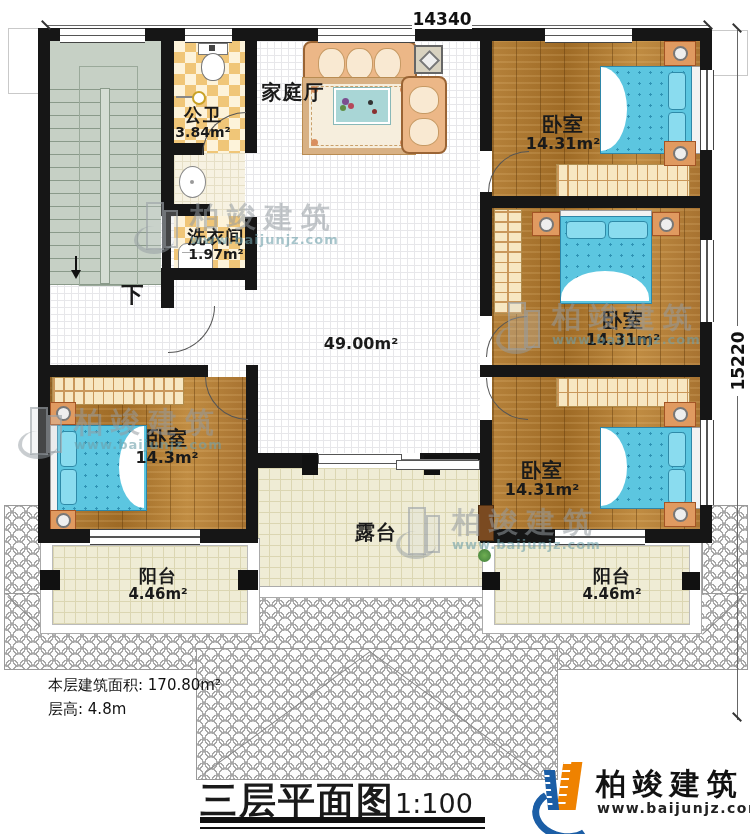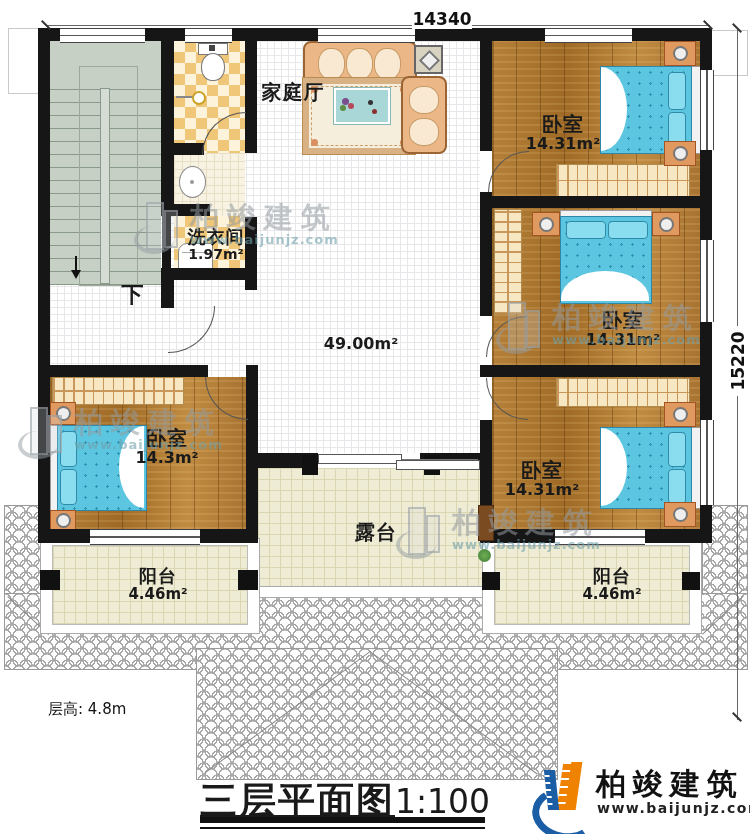--- a/index.html
+++ b/index.html
@@ -261,20 +261,24 @@
   <div class="abs arc tl" style="left:486px;top:316px;width:40px;height:40px;z-index:6;"></div>
   <div class="abs arc bl" style="left:486px;top:378px;width:41px;height:41px;z-index:6;"></div>
 
   <div class="abs" style="left:318px;top:459px;width:160px;height:2px;background:#777;z-index:6;"></div>
   <div class="abs" style="left:318px;top:454px;width:82px;height:8px;background:#fff;border:1px solid #555;z-index:6;"></div>
   <div class="abs" style="left:396px;top:460px;width:82px;height:8px;background:#fff;border:1px solid #555;z-index:6;"></div>
 
   <div class="abs lbl" style="left:255px;top:80px;width:76px;height:24px;z-index:7;">
     <span class="nm">家庭厅</span>
   </div>
+  <div class="abs lbl" style="left:170px;top:104px;width:66px;height:38px;z-index:7;">
+    <span class="nm" style="font-size:18px;">公卫</span>
+    <span class="ar" style="font-size:14px;">3.84m²</span>
+  </div>
   <div class="abs lbl" style="left:180px;top:226px;width:72px;height:38px;z-index:7;">
     <span class="nm" style="font-size:18px;">洗衣间</span>
     <span class="ar" style="font-size:14px;">1.97m²</span>
   </div>
   <div class="abs lbl" style="left:116px;top:281px;width:34px;height:28px;z-index:7;">
     <span class="nm" style="font-size:22px;">下</span>
   </div>
   <div class="abs lbl" style="left:322px;top:333px;width:78px;height:22px;z-index:7;">
     <span class="ar" style="font-size:16px;">49.00m²</span>
   </div>
@@ -308,25 +312,26 @@
 
   <div class="abs dline" style="left:46px;top:25px;width:664px;height:1px;z-index:7;"></div>
   <div class="abs tick" style="left:40px;top:24px;z-index:7;"></div>
   <div class="abs tick" style="left:702px;top:24px;z-index:7;"></div>
   <div class="abs dimtxt" style="left:412px;top:9px;width:60px;text-align:center;background:#fff;z-index:7;">14340</div>
   <div class="abs dline" style="left:737px;top:30px;width:1px;height:690px;z-index:7;"></div>
   <div class="abs tick" style="left:731px;top:27px;z-index:7;"></div>
   <div class="abs tick" style="left:731px;top:716px;z-index:7;"></div>
   <div class="abs dimtxt" style="left:702px;top:352px;width:70px;height:18px;text-align:center;background:#fff;transform:rotate(-90deg);z-index:7;">15220</div>
 
+  <div class="abs note" style="left:48px;top:676px;z-index:7;">本层建筑面积: 170.80m²</div>
   <div class="abs note" style="left:48px;top:700px;z-index:7;">层高: 4.8m</div>
 
   <div class="abs" style="left:200px;top:776px;z-index:7;display:flex;align-items:baseline;">
-    <span style="font-size:37px;font-weight:700;letter-spacing:2px;text-decoration:underline;">三层平面图</span>
-    <span style="font-size:33px;font-weight:400;">1:100</span>
+    <span style="font-size:37px;font-weight:700;letter-spacing:2px;">三层平面图</span>
+    <span style="font-size:27px;font-weight:400;">1:100</span>
   </div>
   <div class="abs" style="left:200px;top:817px;width:285px;height:6px;background:#111;z-index:7;"></div>
   <div class="abs" style="left:200px;top:827px;width:285px;height:2px;background:#111;z-index:7;"></div>
 
   <div class="abs" style="left:516px;top:756px;width:230px;height:70px;z-index:7;">
     <div class="abs" style="left:16px;top:32px;width:52px;height:38px;border:7px solid transparent;border-left:7px solid #1b5ea6;border-bottom:7px solid #1b5ea6;border-radius:50%;transform:rotate(10deg);"></div>
     <div class="abs" style="left:44px;top:6px;width:19px;height:48px;background:#ef8200;transform:skewX(-8deg);background-image:repeating-linear-gradient(0deg,transparent 0 6px,#fff 6px 8px);background-size:8px 100%;background-repeat:no-repeat;"></div>
     <div class="abs" style="left:30px;top:14px;width:11px;height:40px;background:#1b5ea6;transform:skewX(6deg);background-image:repeating-linear-gradient(0deg,transparent 0 5px,#fff 5px 7px);background-size:5px 100%;background-repeat:no-repeat;"></div>
     <div class="abs" style="left:80px;top:8px;font-size:30px;font-weight:700;letter-spacing:7px;color:#111;white-space:nowrap;">柏竣建筑</div>
     <div class="abs" style="left:81px;top:44px;font-size:14px;font-weight:700;letter-spacing:1.5px;color:#222;white-space:nowrap;">www.baijunjz.com</div>

